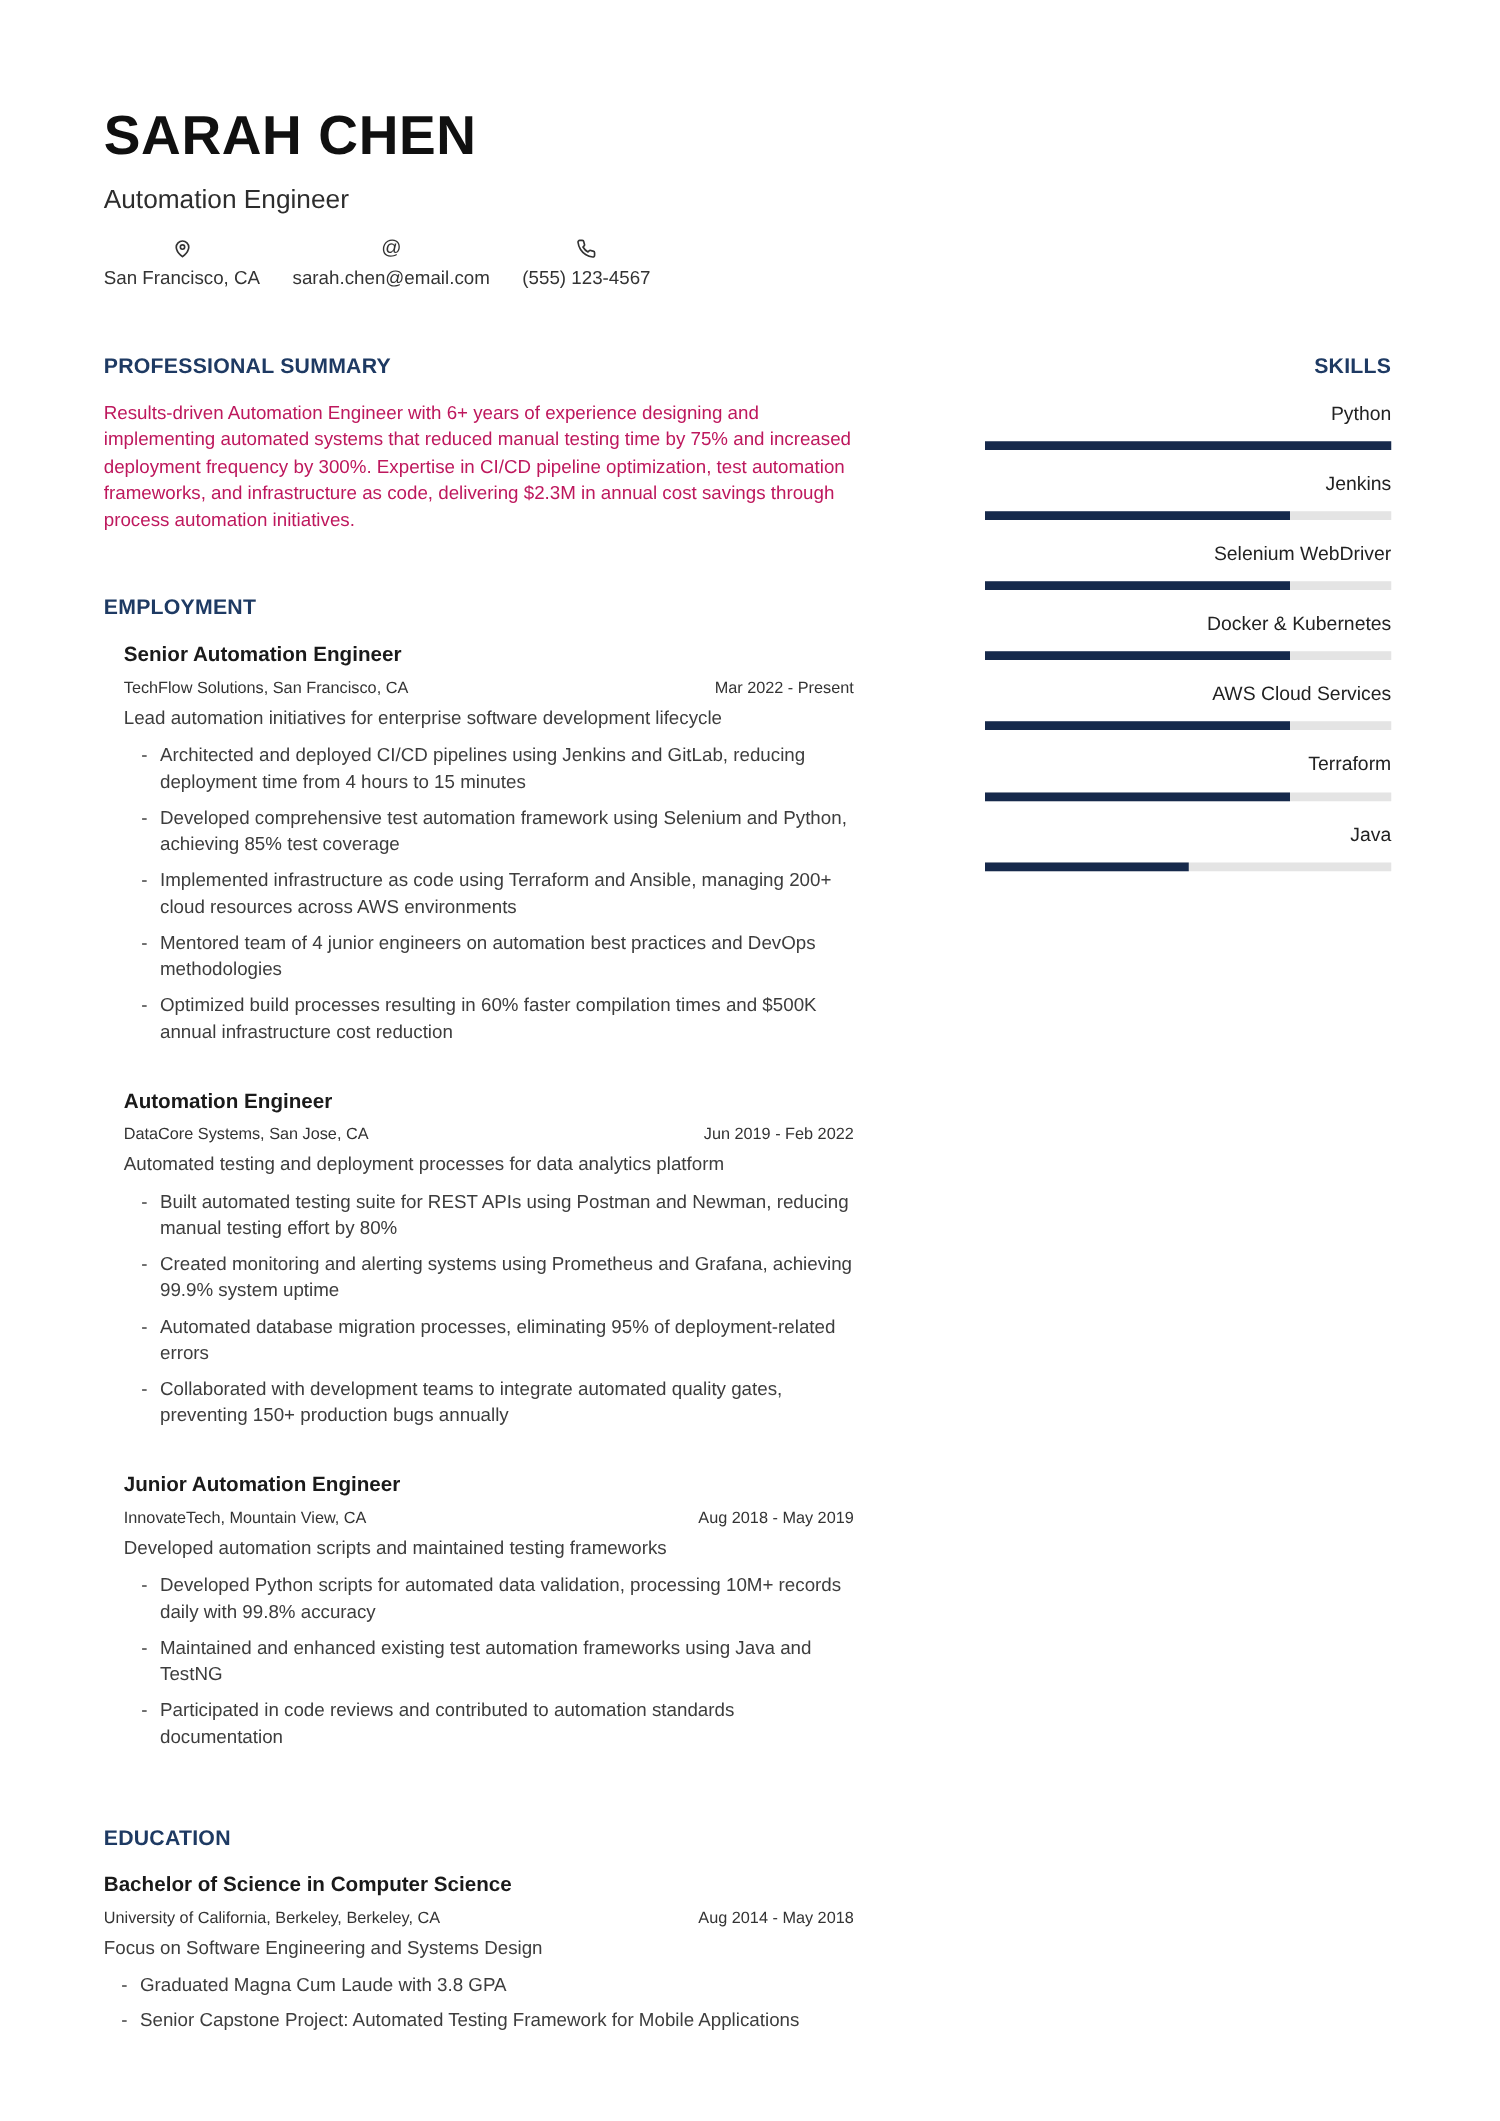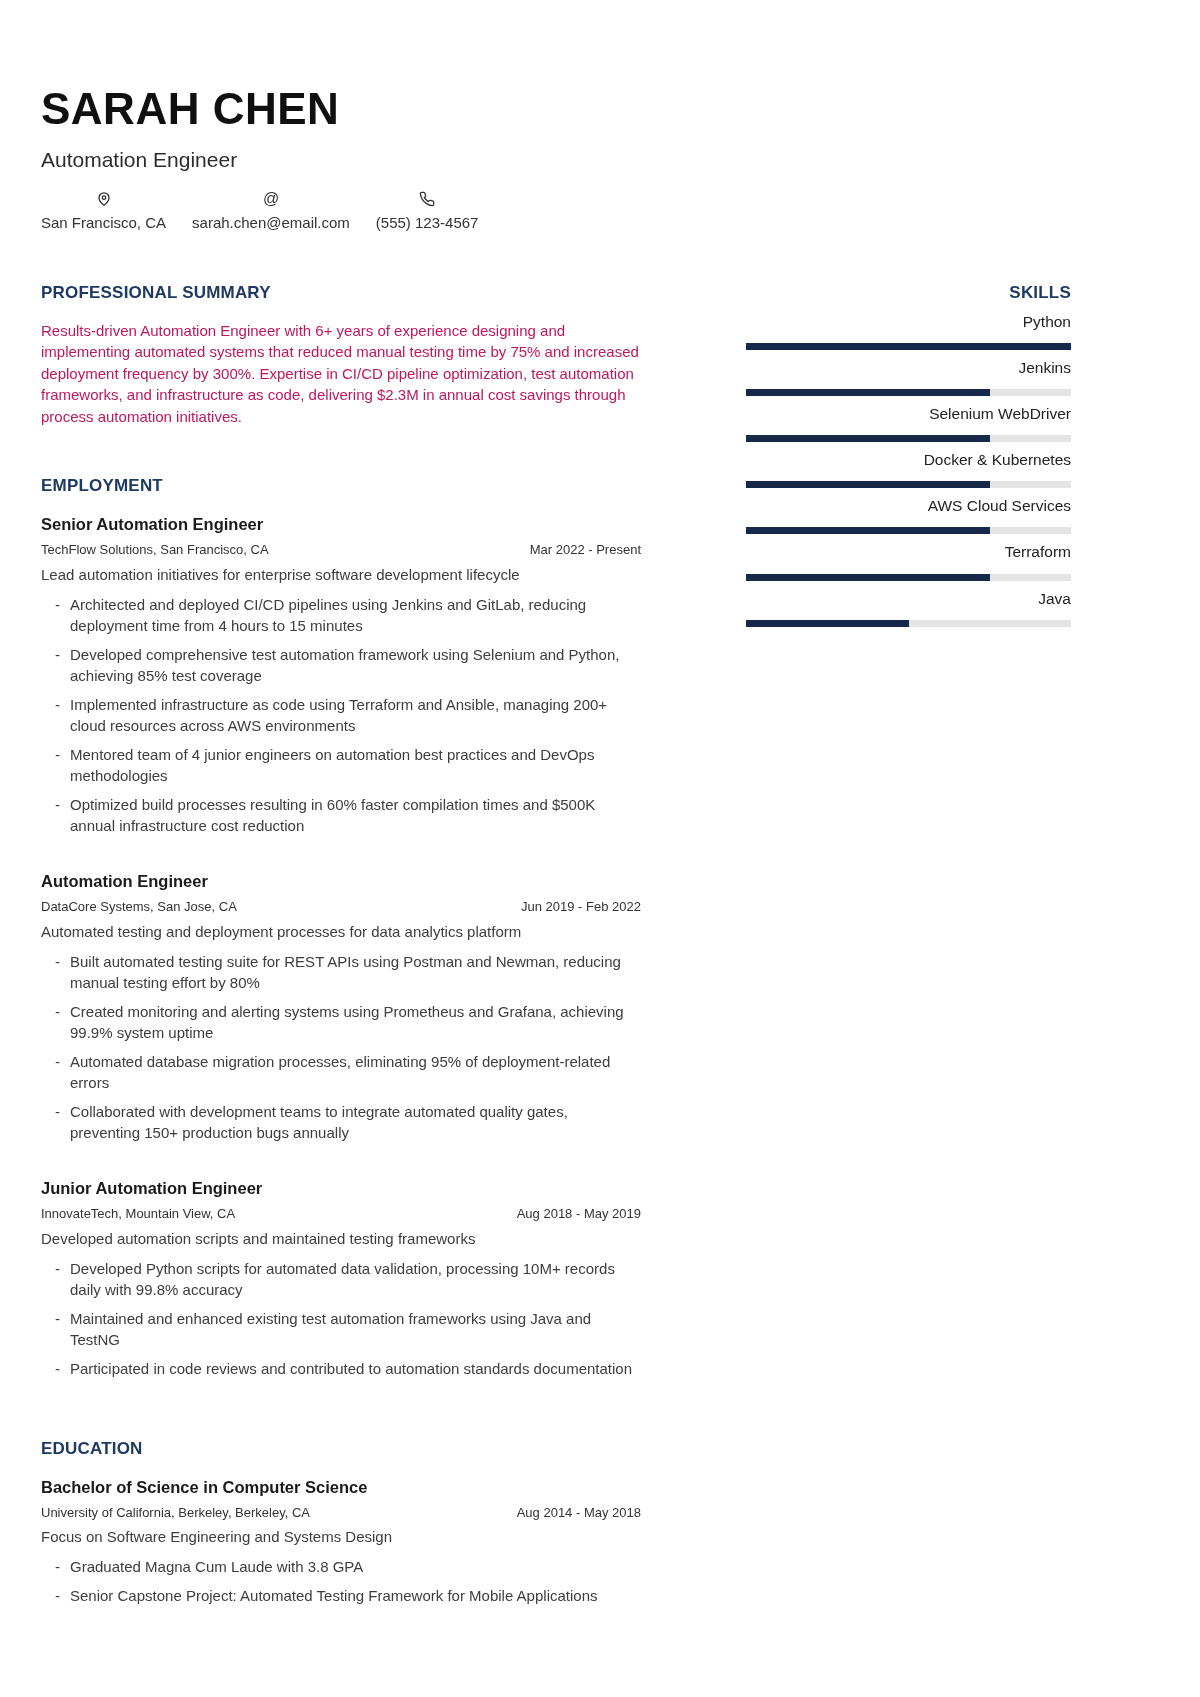--- a/index.html
+++ b/index.html
@@ -7,21 +7,21 @@
   body {
     width: 1200px;
     height: 1697px;
     overflow: hidden;
     font-family: "Liberation Sans", "DejaVu Sans", sans-serif;
     color: #3d3d3d;
   }
   .page {
     width: 1200px;
     height: 1697px;
-    padding: 86px 87px 40px 41px;
+    padding: 86px 87px 40px 83px;
   }
 
   
   .name {
     font-size: 44px;
     font-weight: 700;
     letter-spacing: 0.5px;
     color: #101010;
     line-height: 1.05;
   }
@@ -69,21 +69,21 @@
   
   .summary-text {
     margin-top: 16px;
     font-size: 15px;
     line-height: 21.5px;
     color: #be185d;
   }
 
   
   .employment-section { margin-top: 49px; }
-  .job-block { margin-top: 17px; }
+  .job-block { margin-top: 17px; margin-left: 16px; }
   .job-block + .job-block { margin-top: 34px; }
   .role-title {
     font-size: 16.5px;
     font-weight: 700;
     color: #1a1a1a;
     line-height: 1.3;
   }
   .company-row {
     margin-top: 6px;
     display: flex;
@@ -113,21 +113,21 @@
   }
   .bullet:first-child { margin-top: 0; }
   .dash { flex: 0 0 auto; }
   .btext { flex: 1 1 auto; }
 
   
   .education-section { margin-top: 60px; }
   .edu-block { margin-top: 17px; }
 
   
-  .skill-item { margin-top: 8px; }
+  .skill-item { margin-top: 18px; }
   .skill-item:first-of-type { margin-top: 15px; }
   .skill-name {
     font-size: 15.5px;
     color: #222222;
     line-height: 1.3;
   }
   .skill-track {
     margin-top: 11px;
     width: 100%;
     height: 7px;

